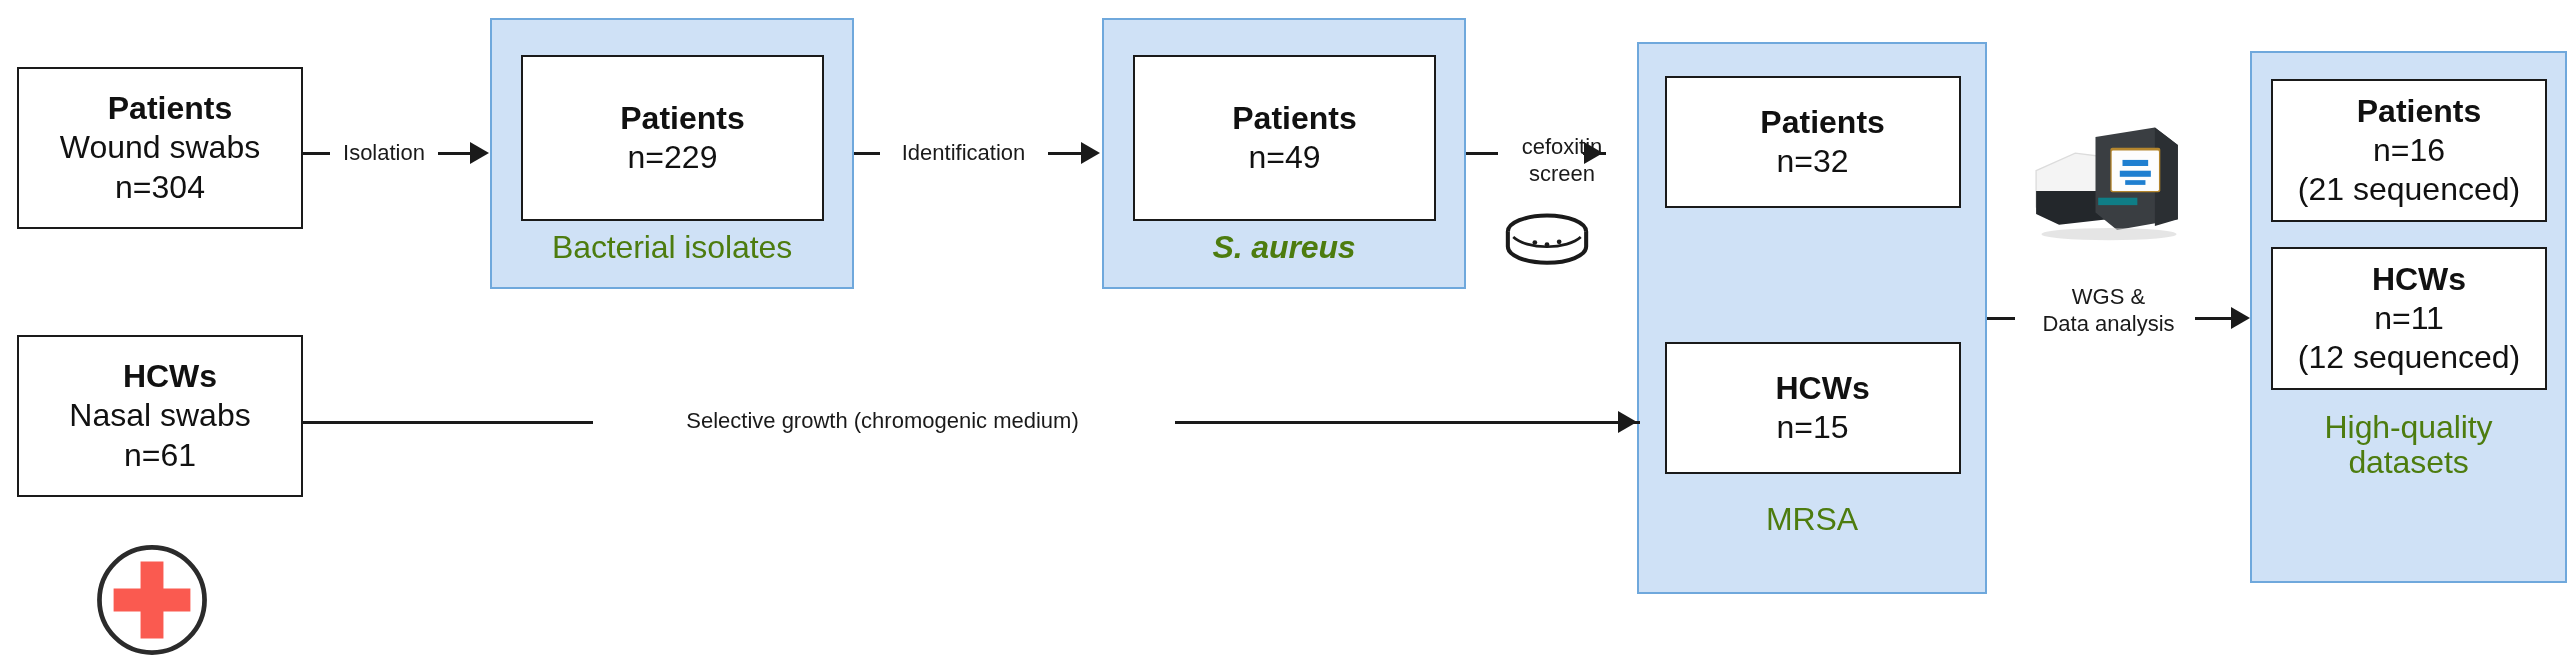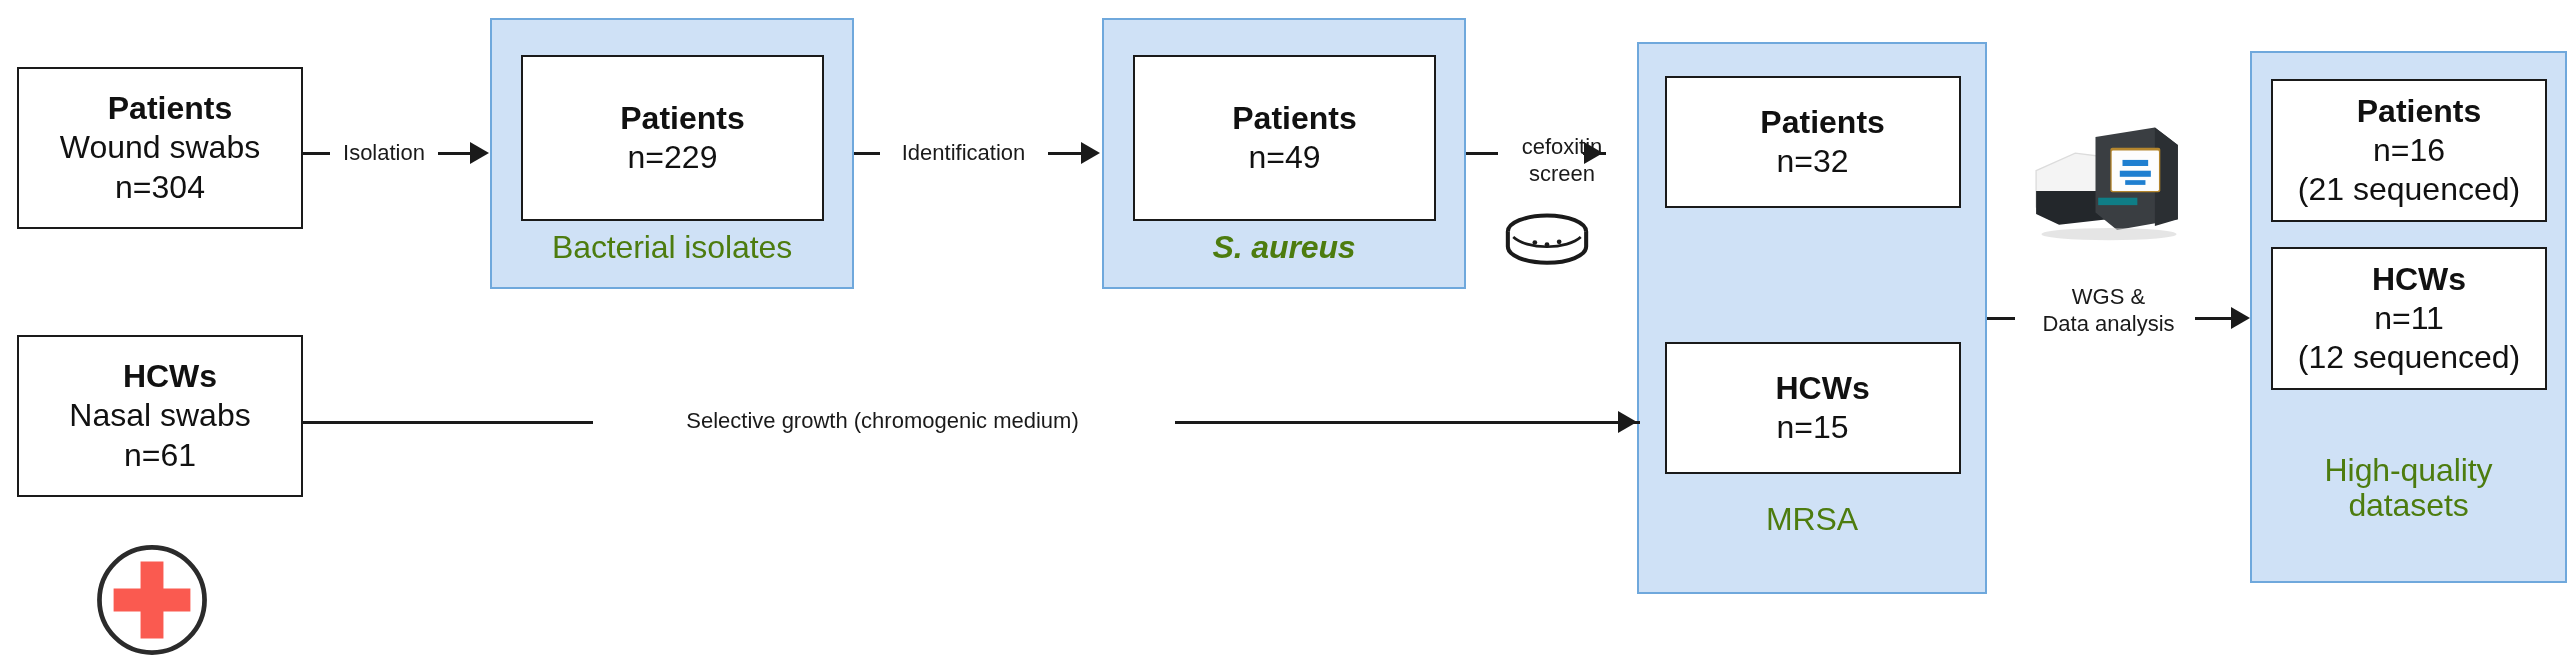--- a/index.html
+++ b/index.html
@@ -207,20 +207,20 @@
     <div class="abs node" style="left:19px;top:25.6px;width:276px;height:143px;">
       <span class="ln head">Patients</span>
       <span class="ln">n=16</span>
       <span class="ln">(21 sequenced)</span>
     </div>
     <div class="abs node" style="left:19px;top:194px;width:276px;height:143px;">
       <span class="ln head">HCWs</span>
       <span class="ln">n=11</span>
       <span class="ln">(12 sequenced)</span>
     </div>
-    <div class="abs group-label bold" style="left:0;top:357px;margin-top:43px;">
+    <div class="abs group-label bold" style="left:0;top:357px;">
       <div>High-quality</div>
       <div>datasets</div>
     </div>
   </div>
 
 </div>
 
 
 </body></html>

